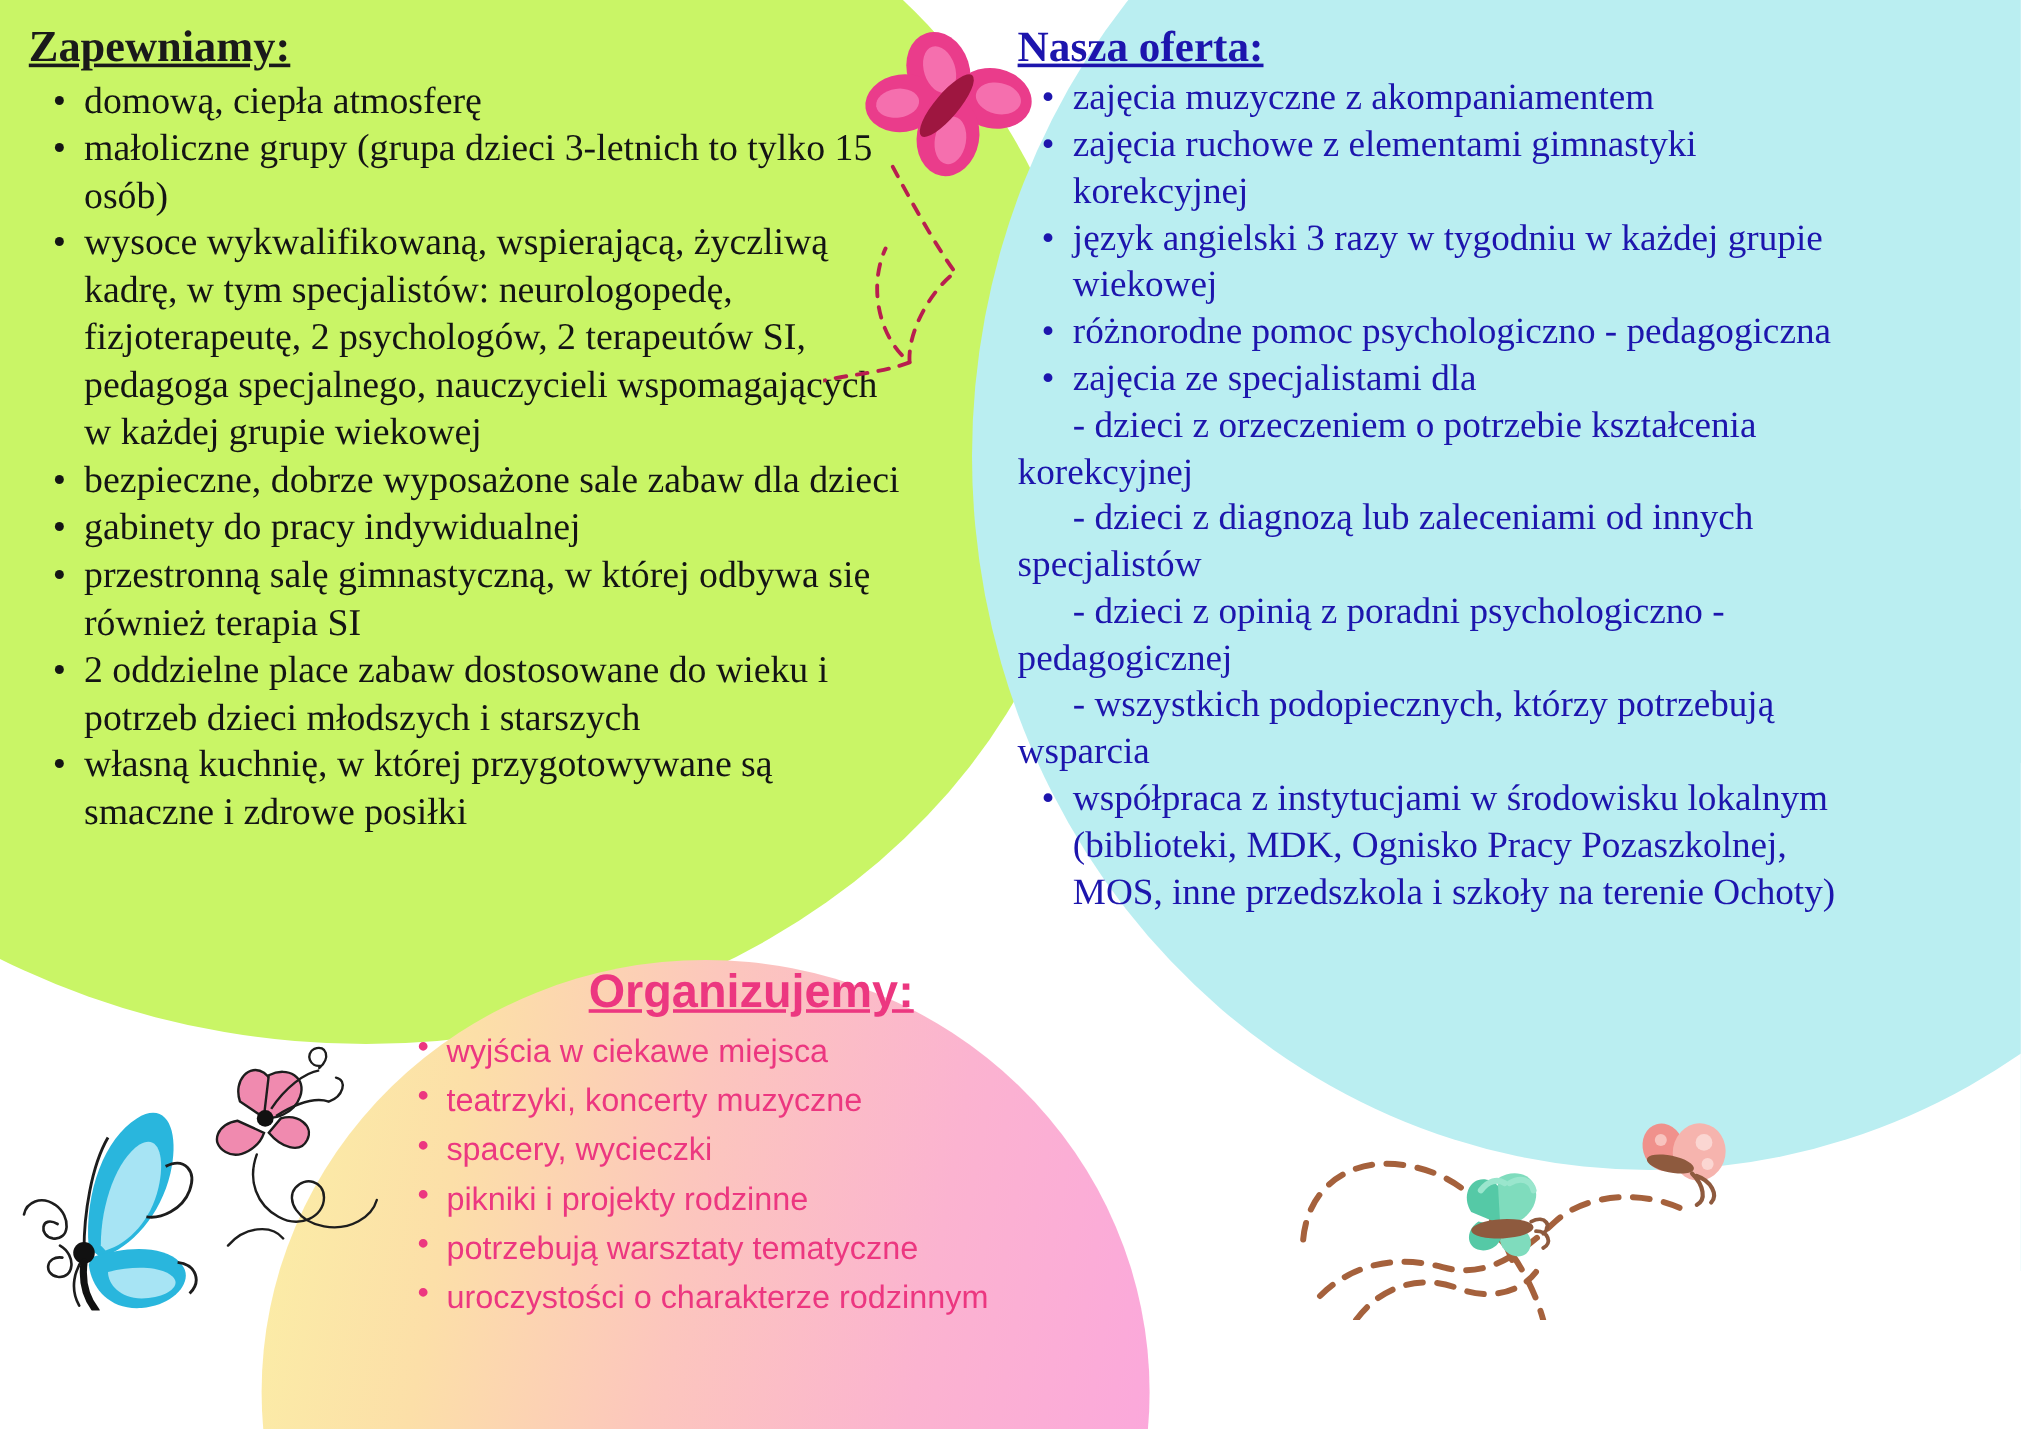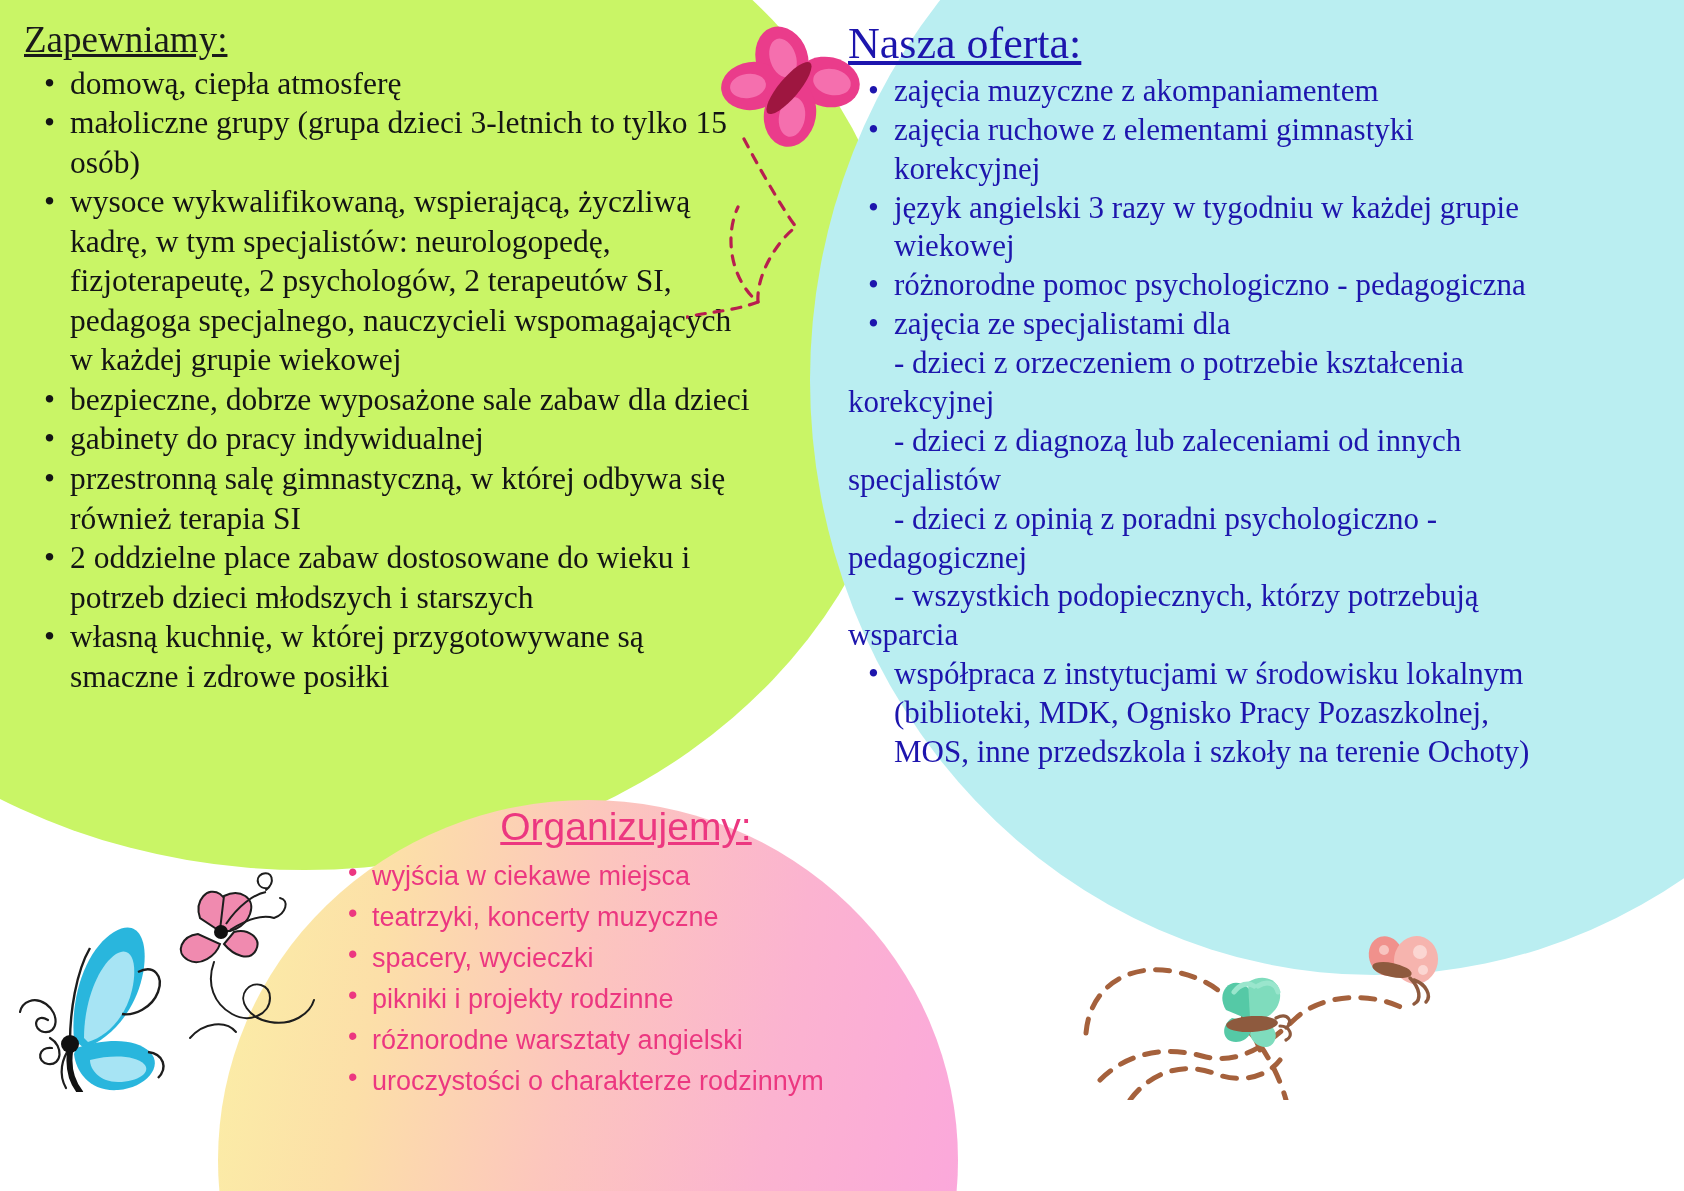--- a/index.html
+++ b/index.html
@@ -28,26 +28,26 @@
   }
 
   
   .col{position:absolute;z-index:5;}
   #col-left{left:24px;top:18px;width:730px;}
   #col-right{left:848px;top:18px;width:700px;}
   #col-bottom{left:336px;top:804px;width:580px;}
 
   h2.head{
     margin:0 0 2px 0;
-    font-weight:normal;
+    font-weight:bold;
     text-decoration:underline;
     line-height:1.18;
   }
   #col-left h2.head{font-size:37px;color:#1a1a1a;}
-  #col-right h2.head{font-size:44px;color:#1d15ad;}
+  #col-right h2.head{font-size:36px;color:#1d15ad;}
   #col-bottom h2.head{
     font-size:39px;color:#ec3780;
     font-family:"Liberation Sans", sans-serif;
     text-align:center;
     margin-bottom:6px;
   }
 
   ul.blist{margin:0;padding:0;list-style:none;}
   ul.blist > li{
     position:relative;
@@ -124,21 +124,21 @@
     </ul>
   </div>
 
   <div class="col" id="col-bottom">
     <h2 class="head">Organizujemy:</h2>
     <ul class="blist">
       <li><span class="bul">•</span><span>wyjścia w ciekawe miejsca</span></li>
       <li><span class="bul">•</span><span>teatrzyki, koncerty muzyczne</span></li>
       <li><span class="bul">•</span><span>spacery, wycieczki</span></li>
       <li><span class="bul">•</span><span>pikniki i projekty rodzinne</span></li>
-      <li><span class="bul">•</span><span>różnorodne warsztaty angielski</span></li>
+      <li><span class="bul">•</span><span>potrzebują warsztaty tematyczne</span></li>
       <li><span class="bul">•</span><span>uroczystości o charakterze rodzinnym</span></li>
     </ul>
   </div>
 
   <svg class="deco" id="bf-pink-top" viewBox="0 0 190 300">
     <path d="M58 117 C70 140 95 185 110 205 C95 215 70 250 72 280 C45 258 38 215 52 185" fill="none" stroke="#b81e4f" stroke-width="3.2" stroke-dasharray="9 9" stroke-linecap="round"></path>
     <path d="M72 280 C40 292 5 290 -12 300" fill="none" stroke="#b81e4f" stroke-width="3.2" stroke-dasharray="9 9" stroke-linecap="round"></path>
 
     <path d="M62 60 C72 45 82 36 92 32" fill="none" stroke="#3a2a22" stroke-width="3"></path>
     <path d="M60 66 C74 54 86 47 96 44" fill="none" stroke="#3a2a22" stroke-width="3"></path>

